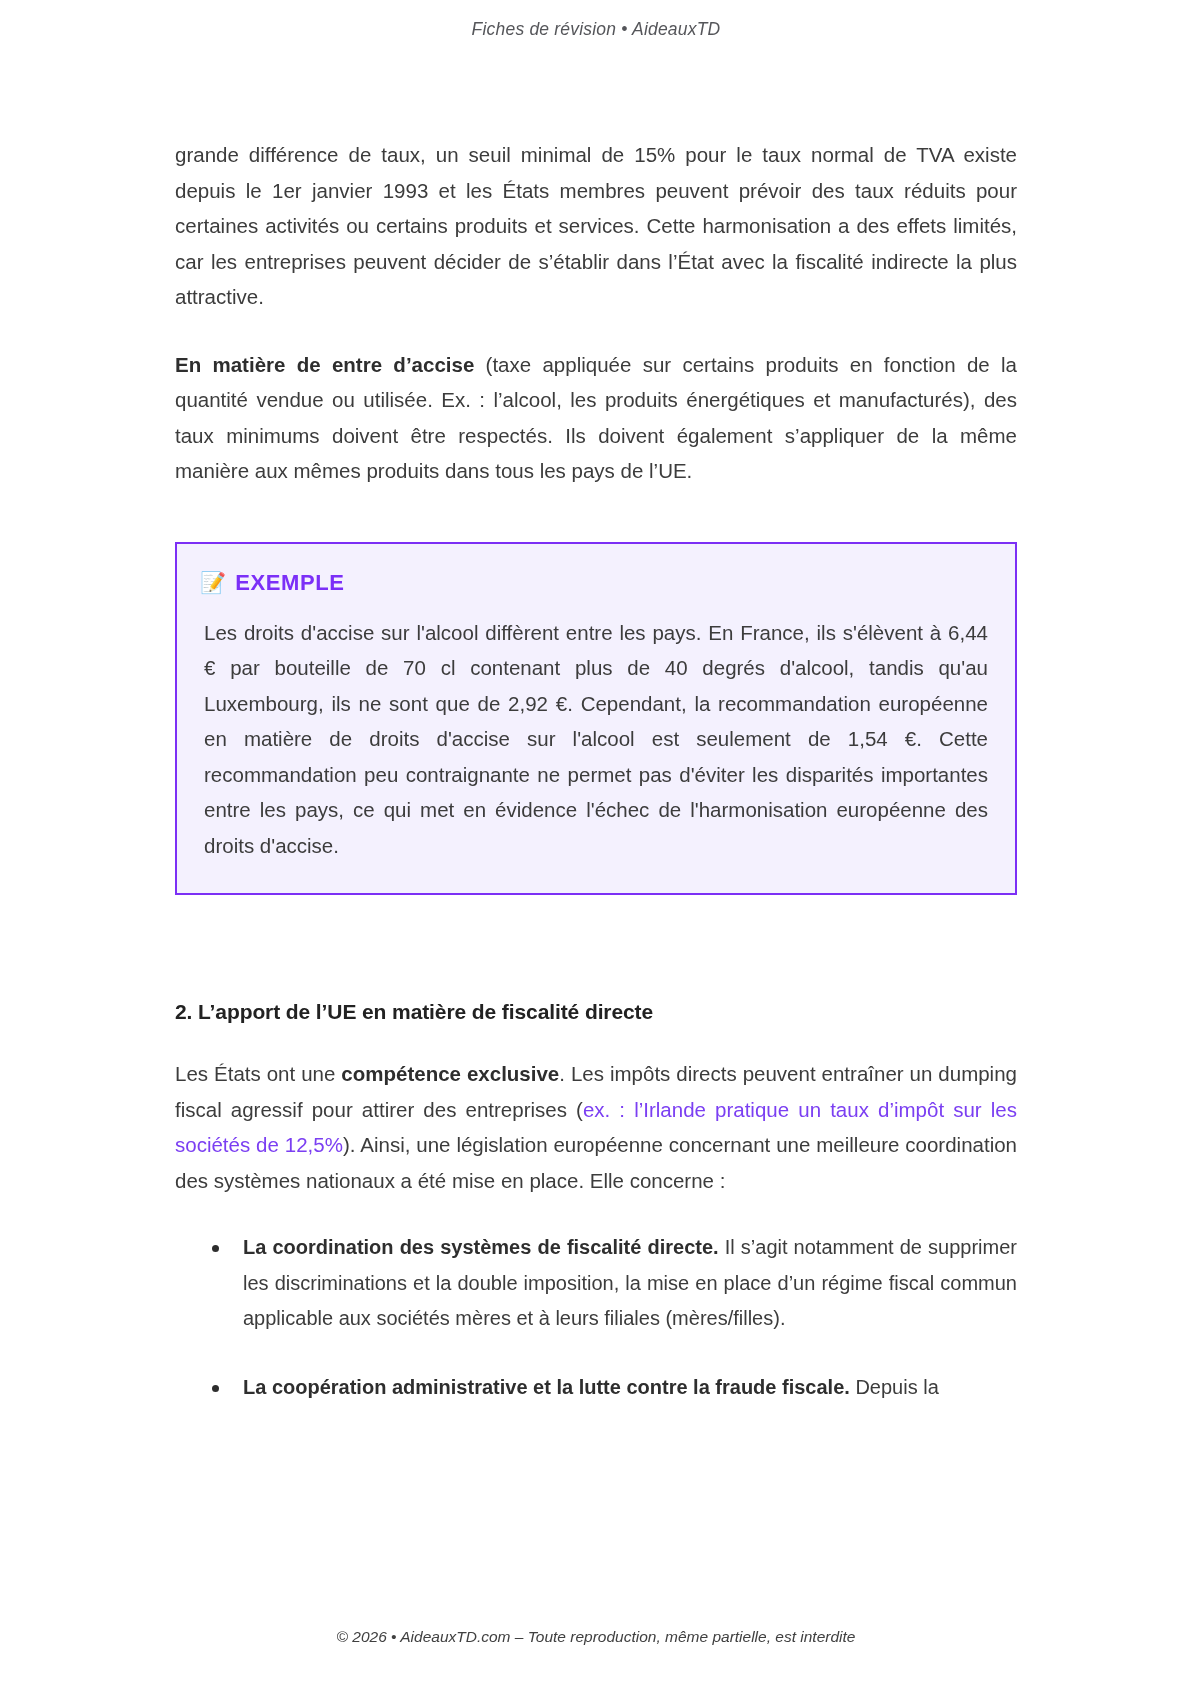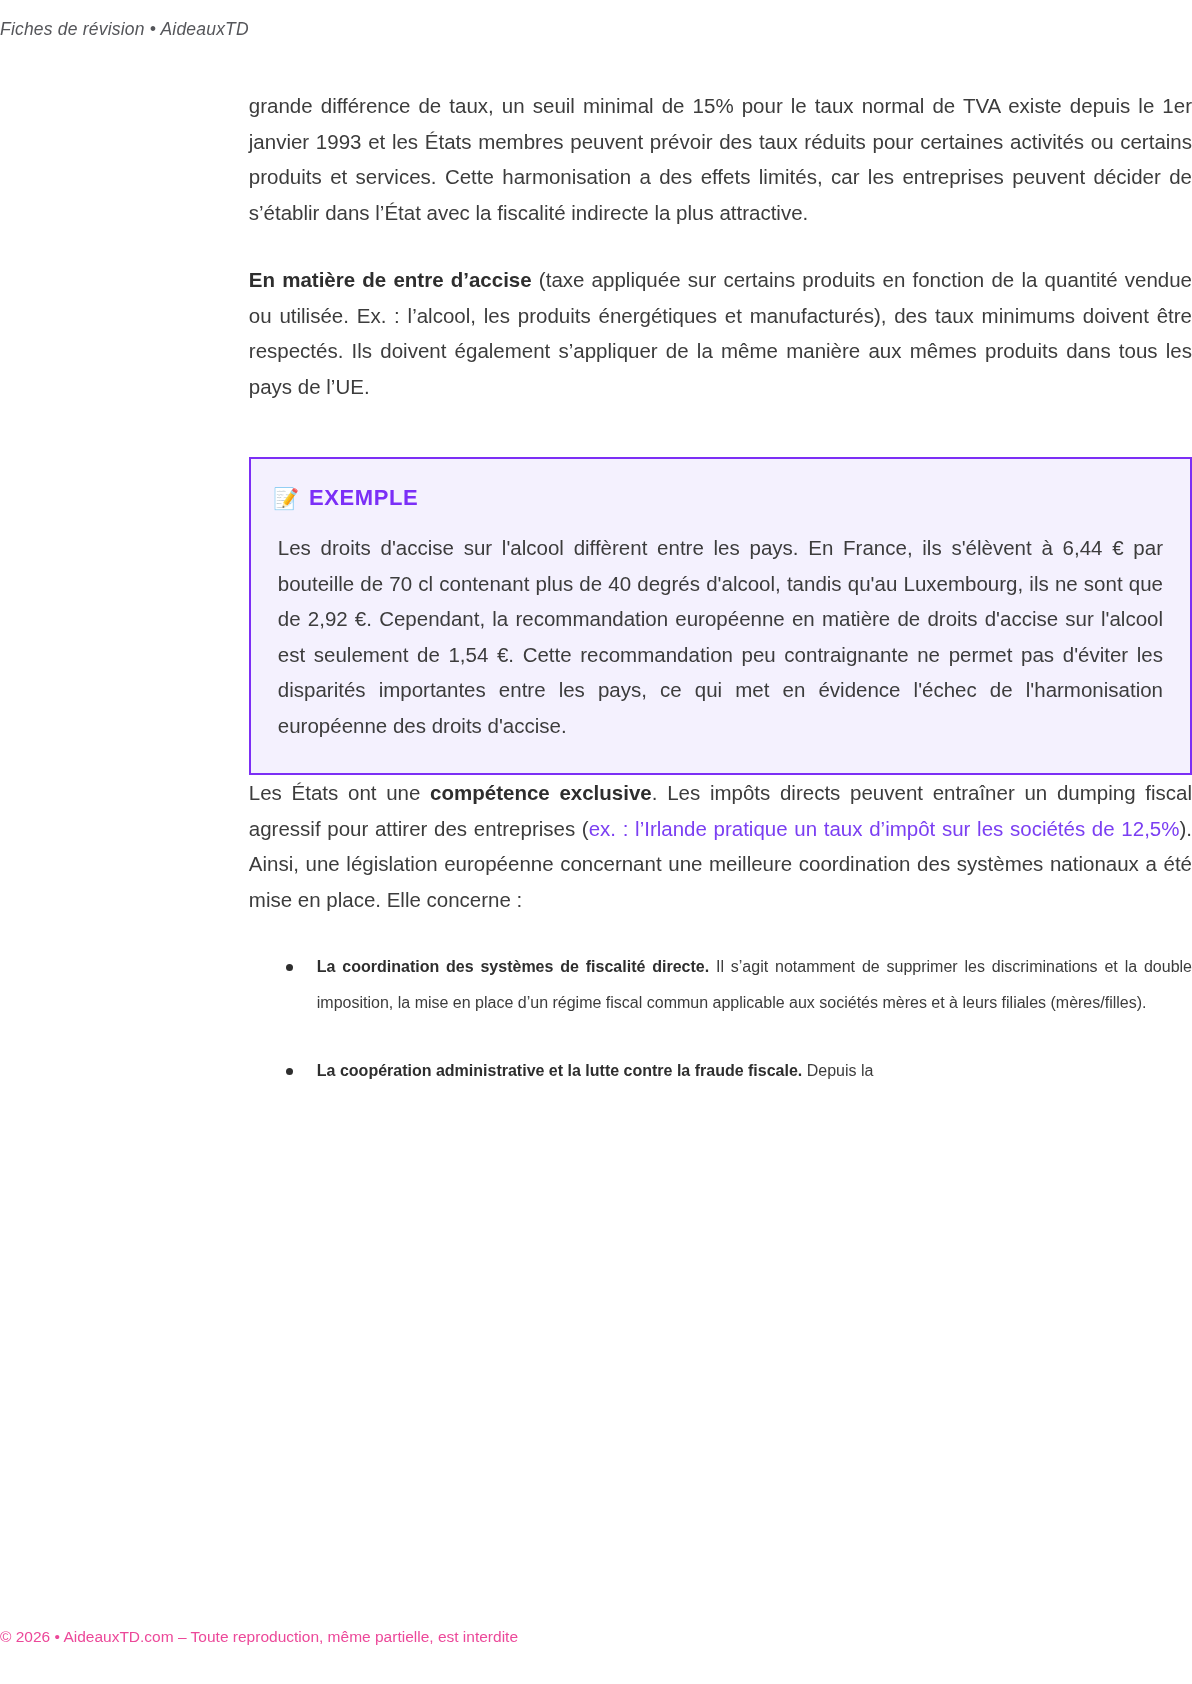--- a/index.html
+++ b/index.html
@@ -15,21 +15,21 @@
     position: relative;
     overflow: hidden;
   }
 
   .page {
     width: 1192px;
     height: 1684px;
     box-sizing: border-box;
     position: relative;
     display: flex;
-    flex-direction: row;
+    flex-direction: column;
   }
 
   
   .running-header {
     text-align: center;
     font-style: italic;
     font-size: 17.5px;
     color: #55565a;
     letter-spacing: 0.2px;
     padding-top: 19px;
@@ -103,21 +103,21 @@
 
   
   ul.bullets {
     list-style: none;
     margin: 28px 0 0 0;
     padding: 0;
   }
   ul.bullets > li {
     position: relative;
     padding-left: 68px;
-    font-size: 16px;
+    font-size: 20px;
     line-height: 35.5px;
     text-align: justify;
     color: #3c3c3c;
     margin-bottom: 33px;
   }
   ul.bullets > li:last-child { margin-bottom: 16px; }
   ul.bullets > li::before {
     content: "";
     position: absolute;
     left: 37px;
@@ -127,22 +127,24 @@
     border-radius: 50%;
     background: #2e2e2e;
   }
 
   
   .running-footer {
     position: absolute;
     left: 0;
     right: 0;
     bottom: 38px;
+    text-align: center;
+    font-style: italic;
     font-size: 15.5px;
-    color: #ec4899;
+    color: #404040;
   }
 </style>
 </head>
 <body>
 
 <div class="page">
 
   <div class="running-header">Fiches de révision • AideauxTD</div>
 
   <div class="content">
@@ -152,20 +154,21 @@
     <p class="body-text"><span class="b">En matière de entre d’accise</span><span> (taxe appliquée sur certains produits en fonction de la quantité vendue ou utilisée. Ex. : l’alcool, les produits énergétiques et manufacturés), des taux minimums doivent être respectés. Ils doivent également s’appliquer de la même manière aux mêmes produits dans tous les pays de l’UE.</span></p>
 
     <div class="callout">
       <div class="callout-head">
         <span class="callout-icon">📝</span>
         <span class="callout-title">EXEMPLE</span>
       </div>
       <p class="callout-body">Les droits d'accise sur l'alcool diffèrent entre les pays. En France, ils s'élèvent à 6,44 € par bouteille de 70 cl contenant plus de 40 degrés d'alcool, tandis qu'au Luxembourg, ils ne sont que de 2,92 €. Cependant, la recommandation européenne en matière de droits d'accise sur l'alcool est seulement de 1,54 €. Cette recommandation peu contraignante ne permet pas d'éviter les disparités importantes entre les pays, ce qui met en évidence l'échec de l'harmonisation européenne des droits d'accise.</p>
     </div>
 
+    <h2 class="section-heading">2. L’apport de l’UE en matière de fiscalité directe</h2>
 
     <p class="body-text"><span>Les États ont une </span><span class="b">compétence exclusive</span><span>. Les impôts directs peuvent entraîner un dumping fiscal agressif pour attirer des entreprises (</span><span class="accent-text">ex. : l’Irlande pratique un taux d’impôt sur les sociétés de 12,5%</span><span>). Ainsi, une législation européenne concernant une meilleure coordination des systèmes nationaux a été mise en place. Elle concerne :</span></p>
 
     <ul class="bullets">
       <li><span class="b">La coordination des systèmes de fiscalité directe.</span><span> Il s’agit notamment de supprimer les discriminations et la double imposition, la mise en place d’un régime fiscal commun applicable aux sociétés mères et à leurs filiales (mères/filles).</span></li>
       <li><span class="b">La coopération administrative et la lutte contre la fraude fiscale.</span><span> Depuis la</span></li>
     </ul>
 
   </div>
 

